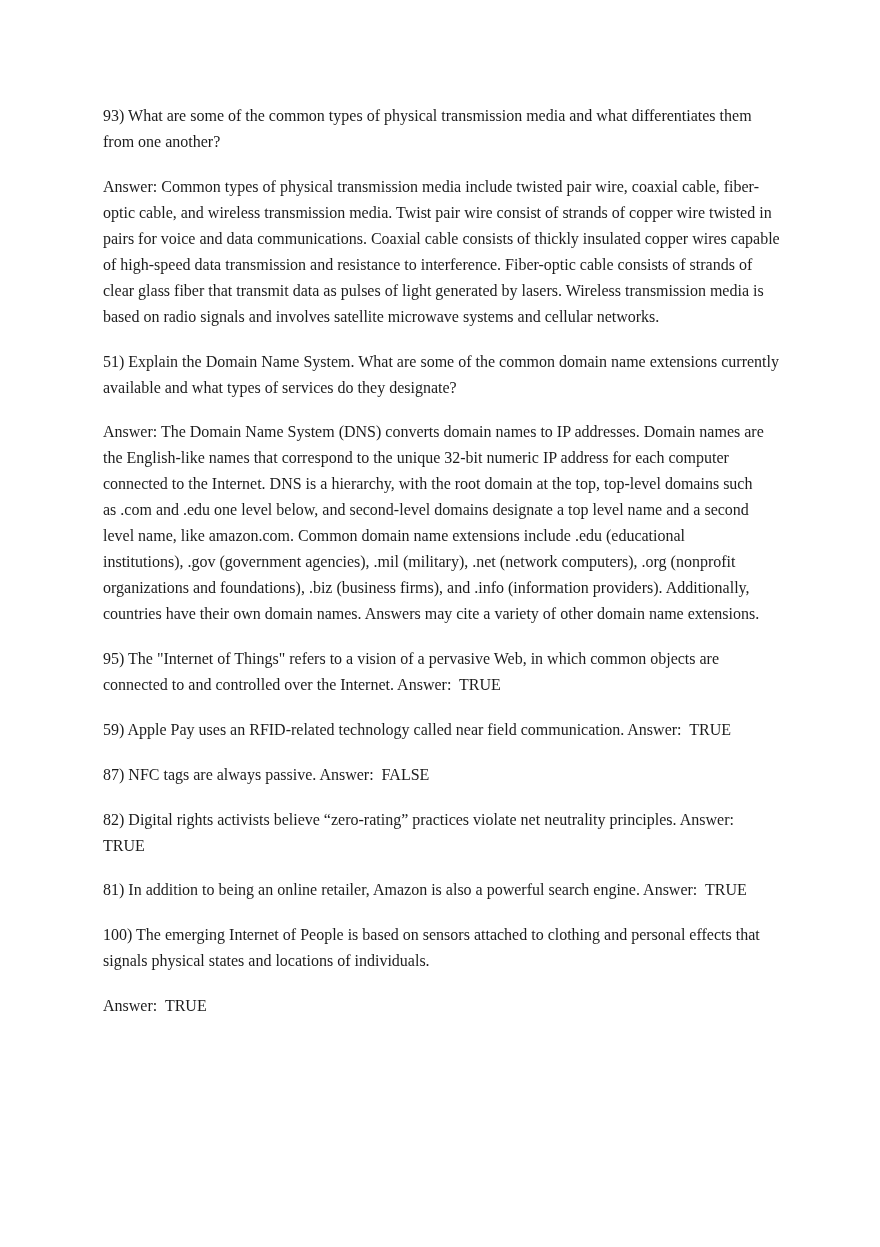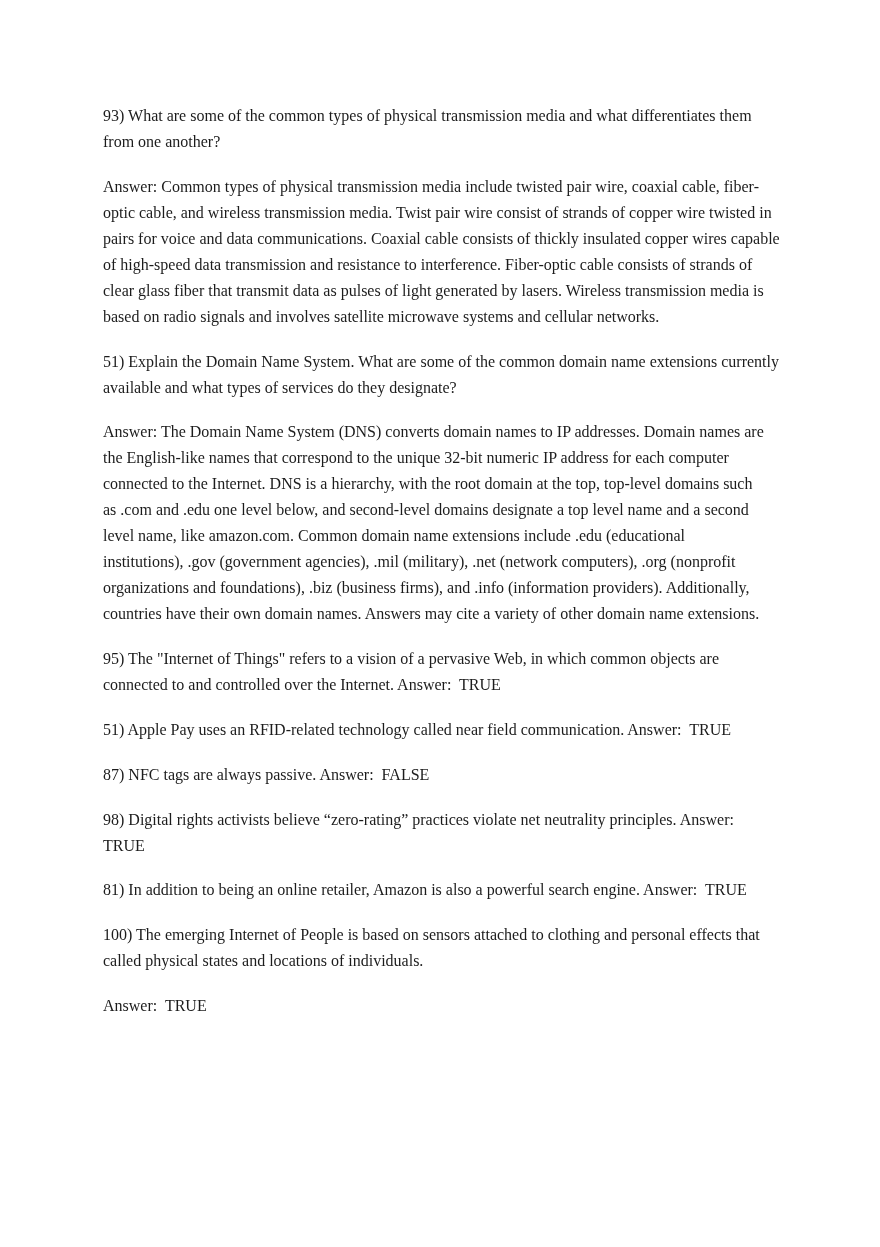--- a/index.html
+++ b/index.html
@@ -47,22 +47,22 @@
     <div class="para">Answer: The Domain Name System (DNS) converts domain names to IP addresses. Domain names are
 the English-like names that correspond to the unique 32-bit numeric IP address for each computer
 connected to the Internet. DNS is a hierarchy, with the root domain at the top, top-level domains such
 as .com and .edu one level below, and second-level domains designate a top level name and a second
 level name, like amazon.com. Common domain name extensions include .edu (educational
 institutions), .gov (government agencies), .mil (military), .net (network computers), .org (nonprofit
 organizations and foundations), .biz (business firms), and .info (information providers). Additionally,
 countries have their own domain names. Answers may cite a variety of other domain name extensions.</div>
     <div class="para">95) The "Internet of Things" refers to a vision of a pervasive Web, in which common objects are
 connected to and controlled over the Internet. Answer:  TRUE</div>
-    <div class="para">51) Apple Pay uses an RFID-related technology called near field communication. Answer:  TRUE</div>
+    <div class="para">59) Apple Pay uses an RFID-related technology called near field communication. Answer:  TRUE</div>
     <div class="para">87) NFC tags are always passive. Answer:  FALSE</div>
-    <div class="para">98) Digital rights activists believe “zero-rating” practices violate net neutrality principles. Answer:
+    <div class="para">82) Digital rights activists believe “zero-rating” practices violate net neutrality principles. Answer:
 TRUE</div>
     <div class="para">81) In addition to being an online retailer, Amazon is also a powerful search engine. Answer:  TRUE</div>
     <div class="para">100) The emerging Internet of People is based on sensors attached to clothing and personal effects that
-called physical states and locations of individuals.</div>
+signals physical states and locations of individuals.</div>
     <div class="para">Answer:  TRUE</div>
   </div>
 </div>
 
 </body></html>

